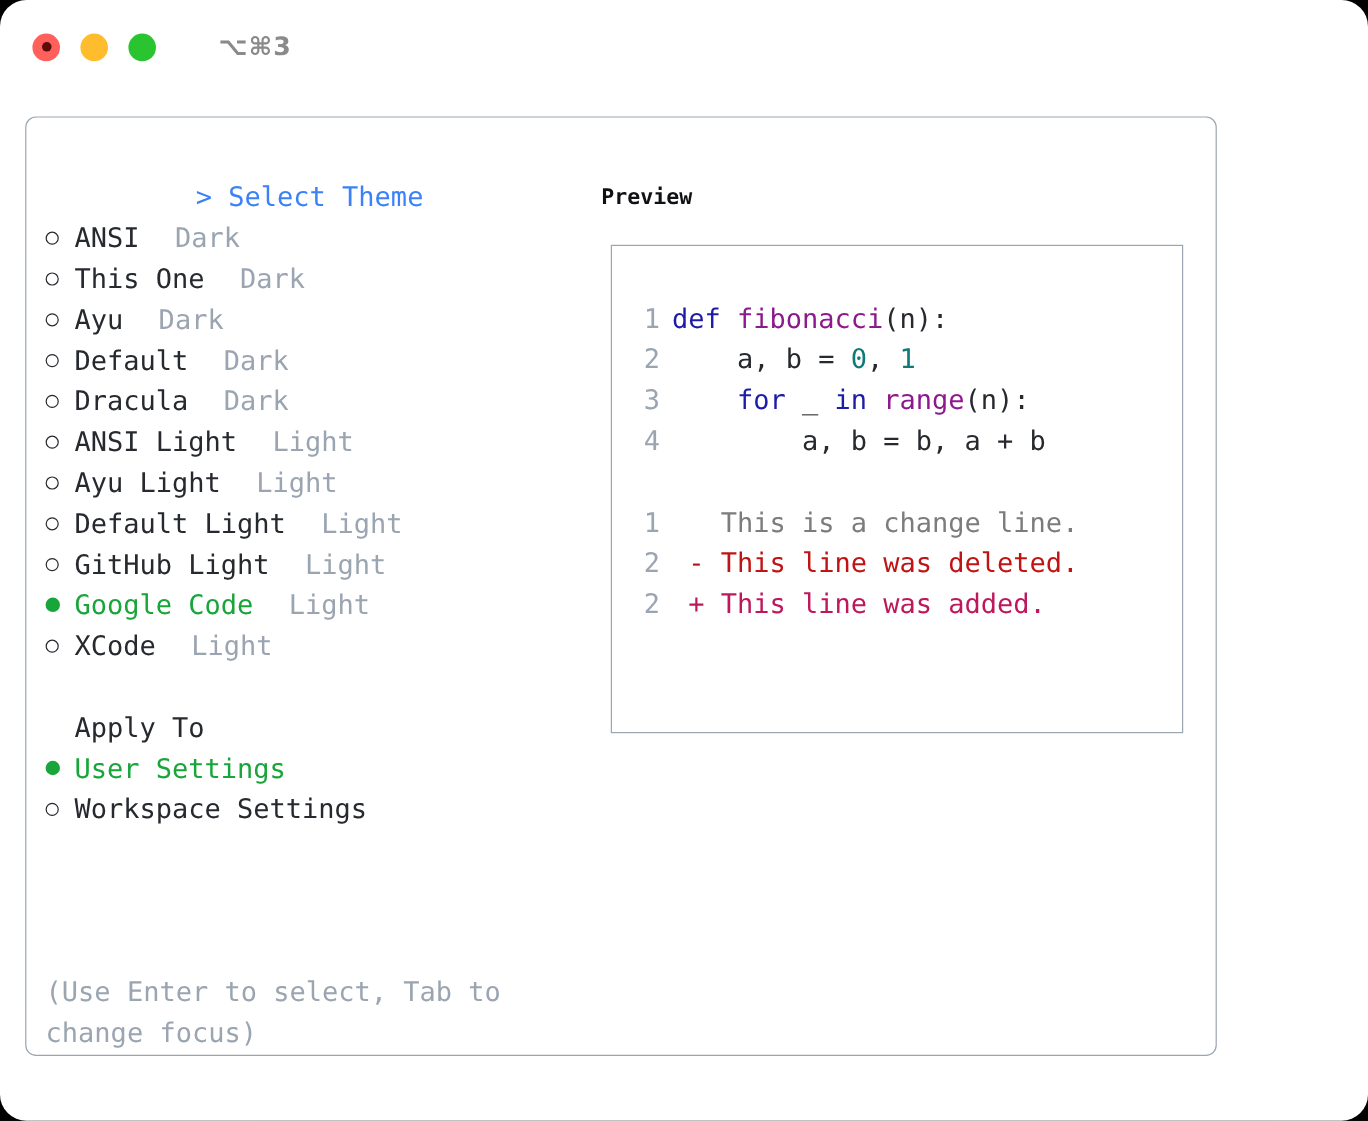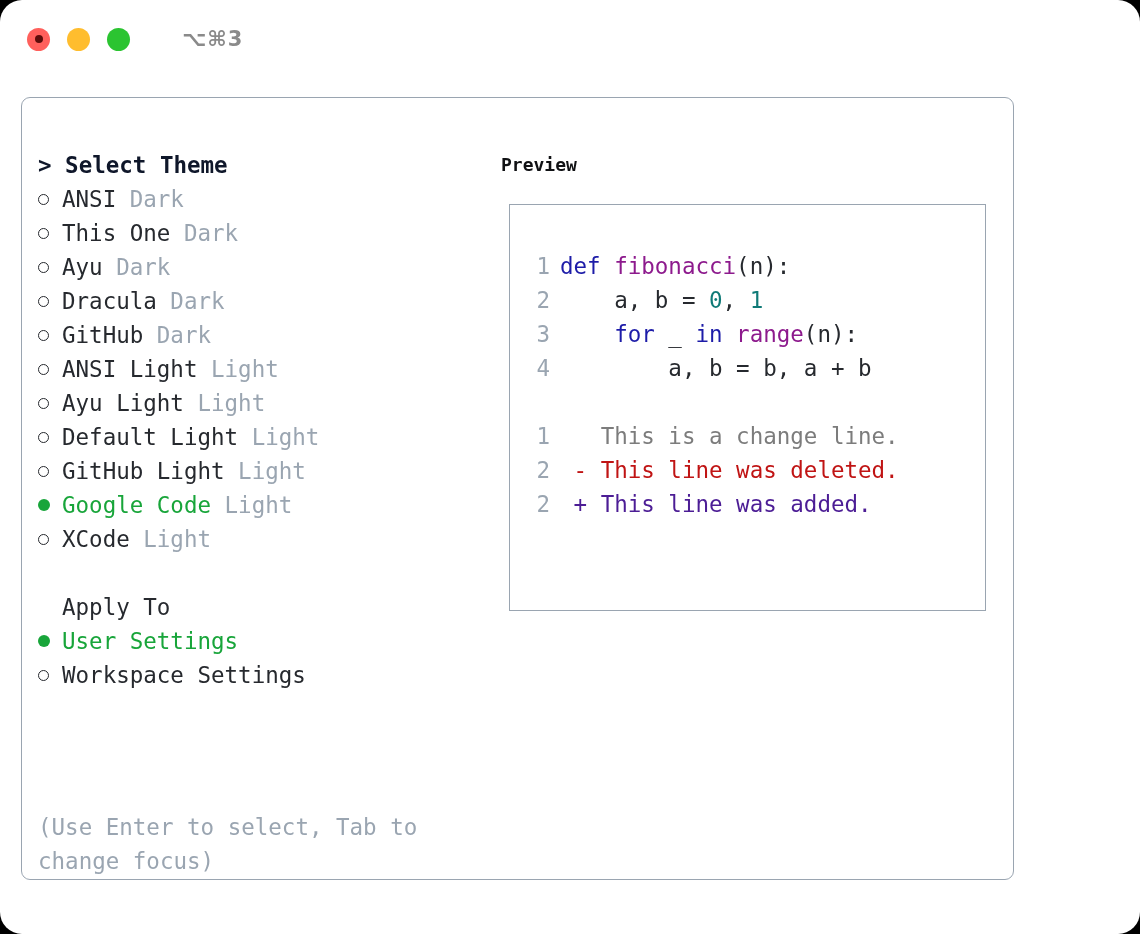--- a/index.html
+++ b/index.html
@@ -94,23 +94,24 @@
   }
 
   .row {
     height: 34px;
     line-height: 34px;
     font-size: 22.5px;
     white-space: nowrap;
     color: #26292e;
   }
   .row.header {
-    font-weight: bold;
-    color: #0f172a;
+    font-weight: normal;
+    color: #3b82f6;
     letter-spacing: 0px;
+    text-align: center;
   }
   .marker {
     display: inline-block;
     width: 24px;
   }
   .bullet-dot {
     display: inline-block;
     width: 12px; height: 12px;
     border-radius: 50%;
     background: #18a53a;
@@ -119,21 +120,21 @@
   .bullet-ring {
     display: inline-block;
     width: 11px; height: 11px;
     border-radius: 50%;
     border: 1.6px solid #26292e;
     box-sizing: border-box;
     vertical-align: 2px;
   }
   .label       { color: #26292e; }
   .label.sel   { color: #18a53a; }
-  .variant     { color: #9aa5b1; margin-left: 0; }
+  .variant     { color: #9aa5b1; margin-left: 16px; }
 
   .spacer { height: 34px; }
 
   .hint {
     position: absolute;
     left: 16px;
     top: 712px;
     width: 420px;
     font-size: 22.5px;
     line-height: 34px;
@@ -175,21 +176,21 @@
     text-align: right;
     color: #9aa5b1;
     margin-right: 10px;
   }
   .kw   { color: #1d1ca8; }
   .fn   { color: #8d1a8d; margin-top: 28px; }
   .num  { color: #0f7a77; }
   .pl   { color: #26292e; }
   .ctx  { color: #7c7c7c; }
   .del  { color: #c01414; }
-  .add  { color: #4c1d95; text-align: center; }
+  .add  { color: #be185d; text-align: center; }
   .gap  { height: 34px; }
 </style>
 </head>
 <body>
 
 <div class="window">
 
   <div class="titlebar">
     <div class="lights">
       <div class="light red"></div>
@@ -201,22 +202,22 @@
 
   <div class="panel">
     <div class="panel-inner">
 
       <div class="left-col">
         <div class="row header">&gt; Select Theme</div>
         <div id="theme-rows">
             <div class="row"><span class="marker"><span class="bullet-ring"></span></span><span class="label">ANSI</span><span class="variant"> Dark</span></div>
             <div class="row"><span class="marker"><span class="bullet-ring"></span></span><span class="label">This One</span><span class="variant"> Dark</span></div>
             <div class="row"><span class="marker"><span class="bullet-ring"></span></span><span class="label">Ayu</span><span class="variant"> Dark</span></div>
+            <div class="row"><span class="marker"><span class="bullet-ring"></span></span><span class="label">Default</span><span class="variant"> Dark</span></div>
             <div class="row"><span class="marker"><span class="bullet-ring"></span></span><span class="label">Dracula</span><span class="variant"> Dark</span></div>
-            <div class="row"><span class="marker"><span class="bullet-ring"></span></span><span class="label">GitHub</span><span class="variant"> Dark</span></div>
             <div class="row"><span class="marker"><span class="bullet-ring"></span></span><span class="label">ANSI Light</span><span class="variant"> Light</span></div>
             <div class="row"><span class="marker"><span class="bullet-ring"></span></span><span class="label">Ayu Light</span><span class="variant"> Light</span></div>
             <div class="row"><span class="marker"><span class="bullet-ring"></span></span><span class="label">Default Light</span><span class="variant"> Light</span></div>
             <div class="row"><span class="marker"><span class="bullet-ring"></span></span><span class="label">GitHub Light</span><span class="variant"> Light</span></div>
             <div class="row"><span class="marker"><span class="bullet-dot"></span></span><span class="label sel">Google Code</span><span class="variant"> Light</span></div>
             <div class="row"><span class="marker"><span class="bullet-ring"></span></span><span class="label">XCode</span><span class="variant"> Light</span></div>
           </div>
         <div class="spacer"></div>
         <div class="row"><span class="marker"></span><span>Apply To</span></div>
         <div id="apply-rows">

